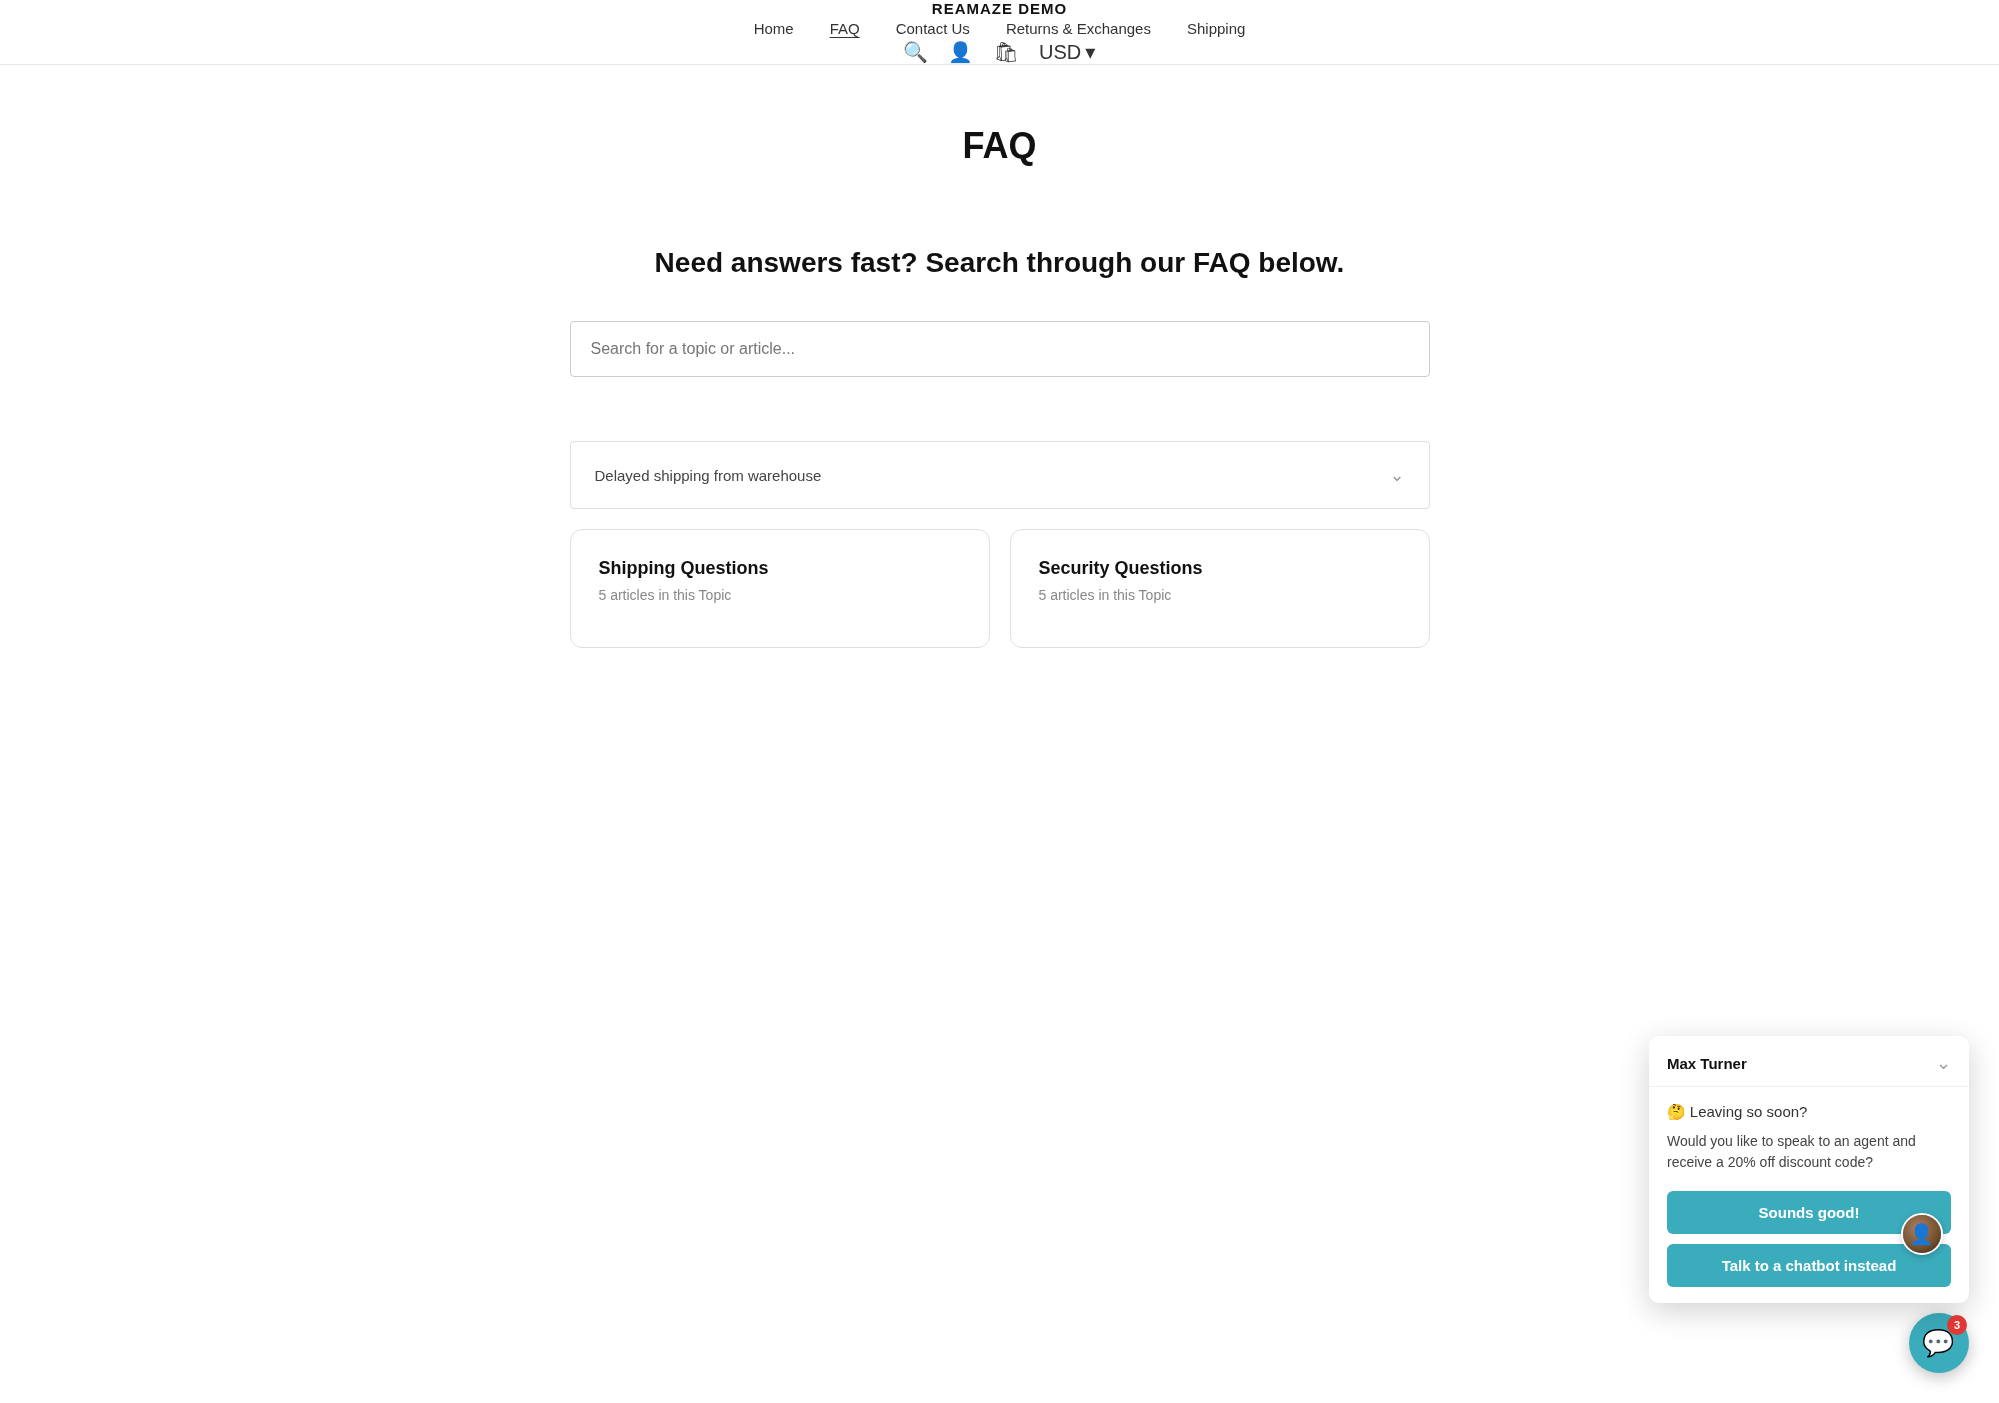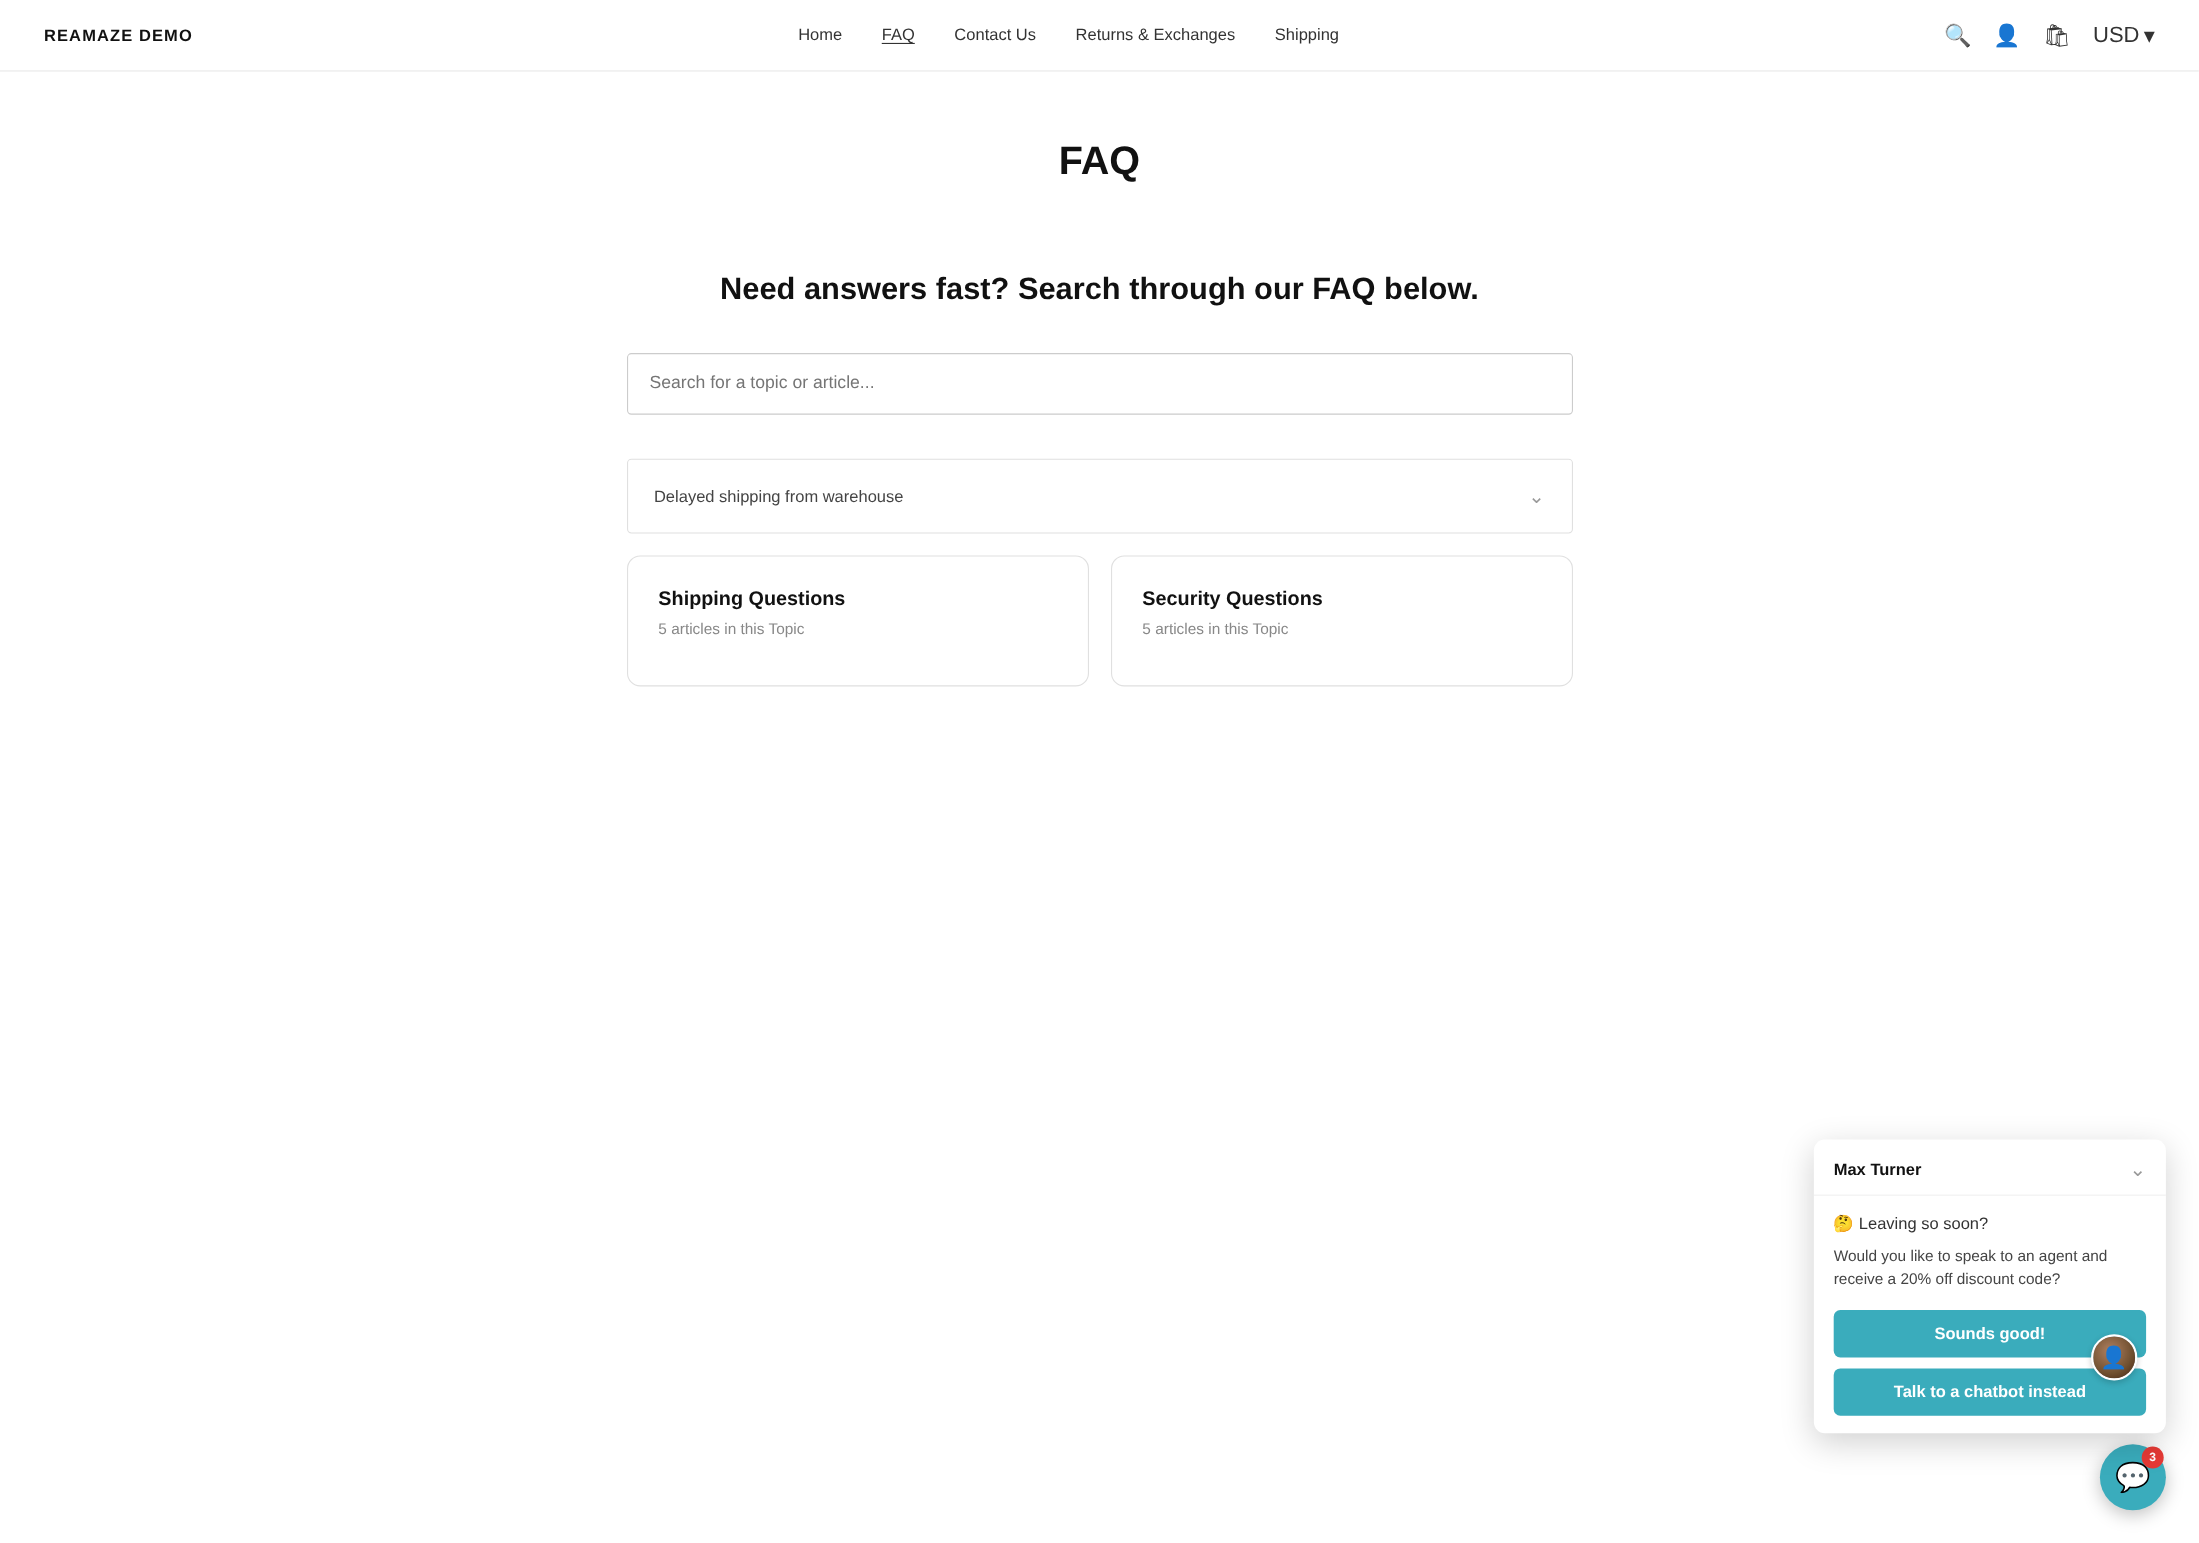--- a/index.html
+++ b/index.html
@@ -6,20 +6,21 @@
     body { font-family: -apple-system, BlinkMacSystemFont, 'Segoe UI', Helvetica, Arial, sans-serif; background: #fff; color: #333; }
 
     
     nav {
       display: flex;
       align-items: center;
       justify-content: space-between;
       padding: 0 40px;
       height: 65px;
       border-bottom: 1px solid #e8e8e8;
+      flex-direction: column;
     }
     .nav-logo {
       font-weight: 800;
       font-size: 15px;
       letter-spacing: 1px;
       text-transform: uppercase;
       color: #111;
     }
     .nav-links {
       display: flex;
@@ -74,21 +75,21 @@
       margin-bottom: 42px;
       color: #111;
     }
     .search-box {
       width: 100%;
       padding: 18px 20px;
       border: 1px solid #ccc;
       border-radius: 4px;
       font-size: 16px;
       color: #999;
-      margin-bottom: 40px;
+      margin-bottom: 64px;
       outline: none;
     }
 
     
     .faq-row {
       border: 1px solid #e0e0e0;
       border-radius: 4px;
       padding: 22px 24px;
       display: flex;
       justify-content: space-between;

